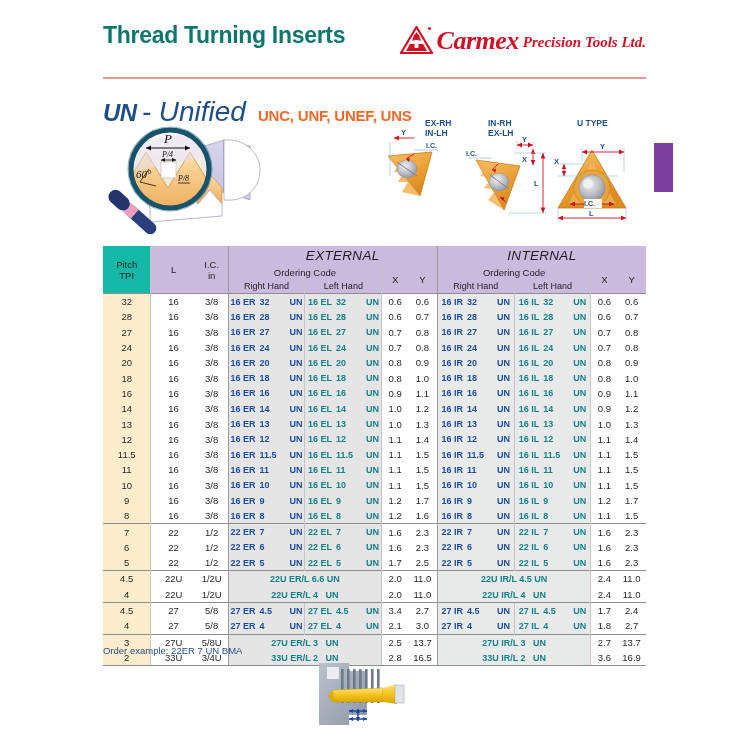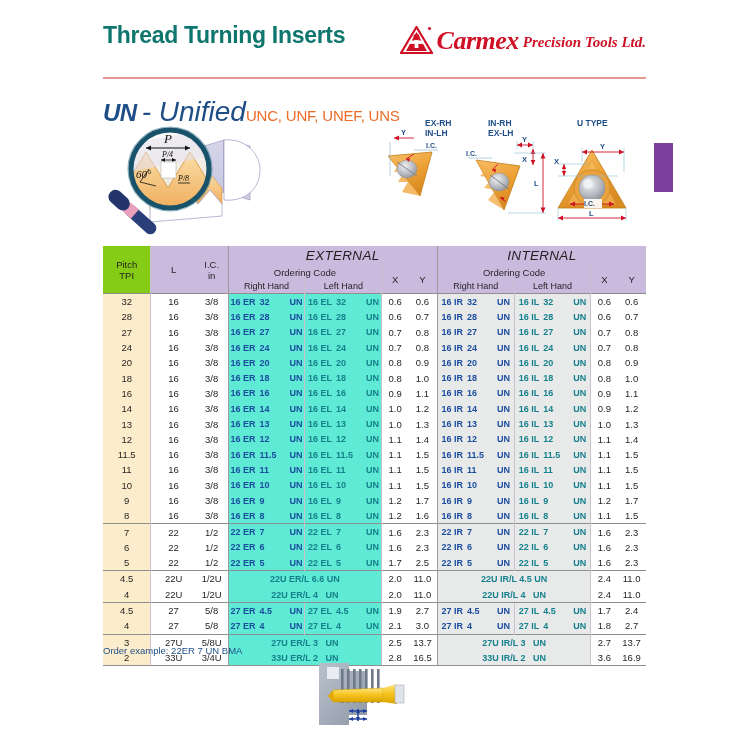--- a/index.html
+++ b/index.html
@@ -31,42 +31,42 @@
   .logo-sub{
     font-family:"Liberation Serif", serif;
     font-size:15px;font-style:italic;font-weight:bold;color:#cf1126;
     margin-left:4px;margin-bottom:3px;white-space:nowrap;
   }
 
   
   .sub{position:absolute;left:103px;top:96px;display:flex;align-items:baseline;}
   .sub-un{font-size:24px;font-weight:bold;font-style:italic;color:#1f4e87;letter-spacing:-0.5px;}
   .sub-dash{font-size:28px;font-style:italic;color:#1f4e87;margin-left:5px;font-weight:400;}
-  .sub-list{font-size:15px;font-weight:normal;color:#ec6a28;margin-left:0;letter-spacing:-0.2px;}
+  .sub-list{font-size:15px;font-weight:bold;color:#ec6a28;margin-left:12px;letter-spacing:-0.2px;}
 
   
   .illus{position:absolute;left:100px;top:126px;width:235px;height:112px;}
 
   
   .diagrams{position:absolute;left:388px;top:116px;width:260px;height:122px;}
   .purple-tab{position:absolute;left:654px;top:143px;width:19px;height:49px;background:#7b3f9d;}
 
   
   .tbl{position:absolute;left:103px;top:246px;width:543px;border-collapse:collapse;
        font-size:9.5px;color:#231f20;}
   .tbl td,.tbl th{padding:0;margin:0;}
   .hrow td{background:#c9bade;color:#231f20;text-align:center;vertical-align:middle;font-weight:400;}
   .hd-big{font-size:13.5px;font-style:italic;font-weight:bold;letter-spacing:0.3px;}
   .hd-mid{font-size:9.5px;}
   .hd-sm{font-size:9px;}
   .r td{height:15.3px;text-align:center;vertical-align:middle;white-space:nowrap;}
   .c-pitch{background:#fbeccb;width:48px;}
   .c-l{background:#ffffff;width:45px;}
   .c-ic{background:#ffffff;width:32px;}
-  .c-ext{background:#5eead4;}
+  .c-ext{background:#e5e5e5;}
   .c-x{background:#ffffff;width:26px;}
   .c-y{background:#ffffff;width:29px;}
   .c-int{background:#e8eaea;}
   .code-b{color:#1b4d9e;font-weight:bold;font-size:9px;}
   .code-t{color:#16808c;font-weight:bold;font-size:9px;}
   .codecell{display:flex;justify-content:center;align-items:center;gap:4px;}
   .codecell .num{min-width:26px;text-align:left;}
   .sep-l{border-left:1px solid #9b9b9b;}
   .sep-l-thin{border-left:1px solid #c9c2cc;}
   .grp-top{border-top:1px solid #8e8e8e;}
@@ -285,21 +285,21 @@
         <col style="width:77px">
       <col style="width:26px">
         <col style="width:29px">
       <col style="width:77px">
         <col style="width:77px">
       <col style="width:26px">
         <col style="width:29px">
     </colgroup>
     <thead>
       <tr class="hrow">
-        <td rowspan="3" class="c-pitch-h" style="background:#84cc16;">
+        <td rowspan="3" class="c-pitch-h" style="background:#14b8a6;">
           <div class="hd-mid">Pitch</div>
           <div class="hd-mid">TPI</div>
         </td>
         <td rowspan="3" class="sep-l-thin">
           <div class="hd-mid">L</div>
         </td>
         <td rowspan="3">
           <div class="hd-mid">I.C.</div>
           <div class="hd-mid">in</div>
         </td>
@@ -1021,21 +1021,21 @@
               <span class="code-b">UN</span>
             </span>
           </td>
           <td class="c-ext sep-l-thin grp-top">
             <span class="codecell">
               <span class="code-t">27 EL</span>
               <span class="code-t num">4.5</span>
               <span class="code-t">UN</span>
             </span>
           </td>
-          <td class="c-x sep-l-thin grp-top">1.9</td>
+          <td class="c-x sep-l-thin grp-top">3.4</td>
           <td class="c-y grp-top">2.7</td>
           <td class="c-int sep-l grp-top">
             <span class="codecell">
               <span class="code-b">27 IR</span>
               <span class="code-b num">4.5</span>
               <span class="code-b">UN</span>
             </span>
           </td>
           <td class="c-int sep-l-thin grp-top">
             <span class="codecell">

